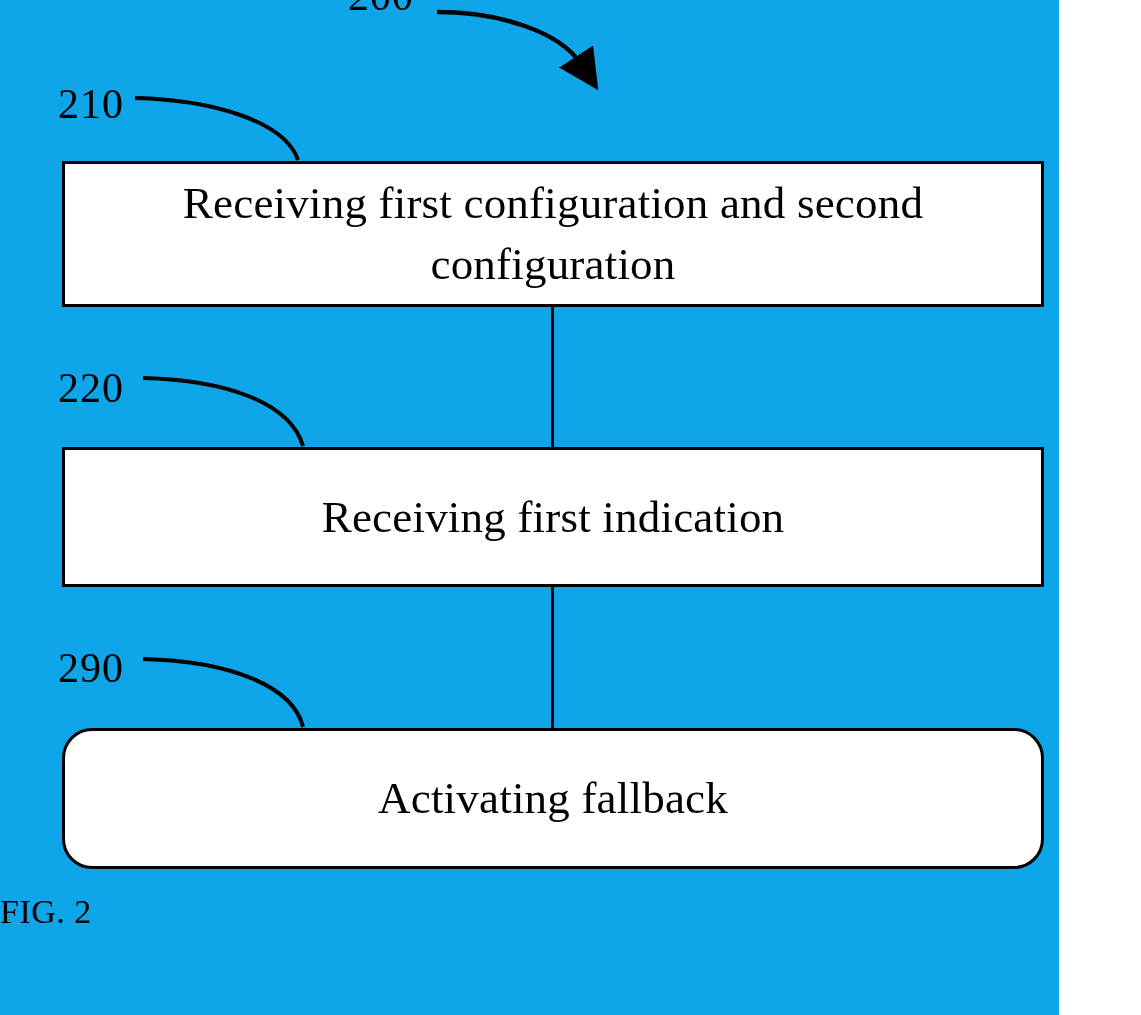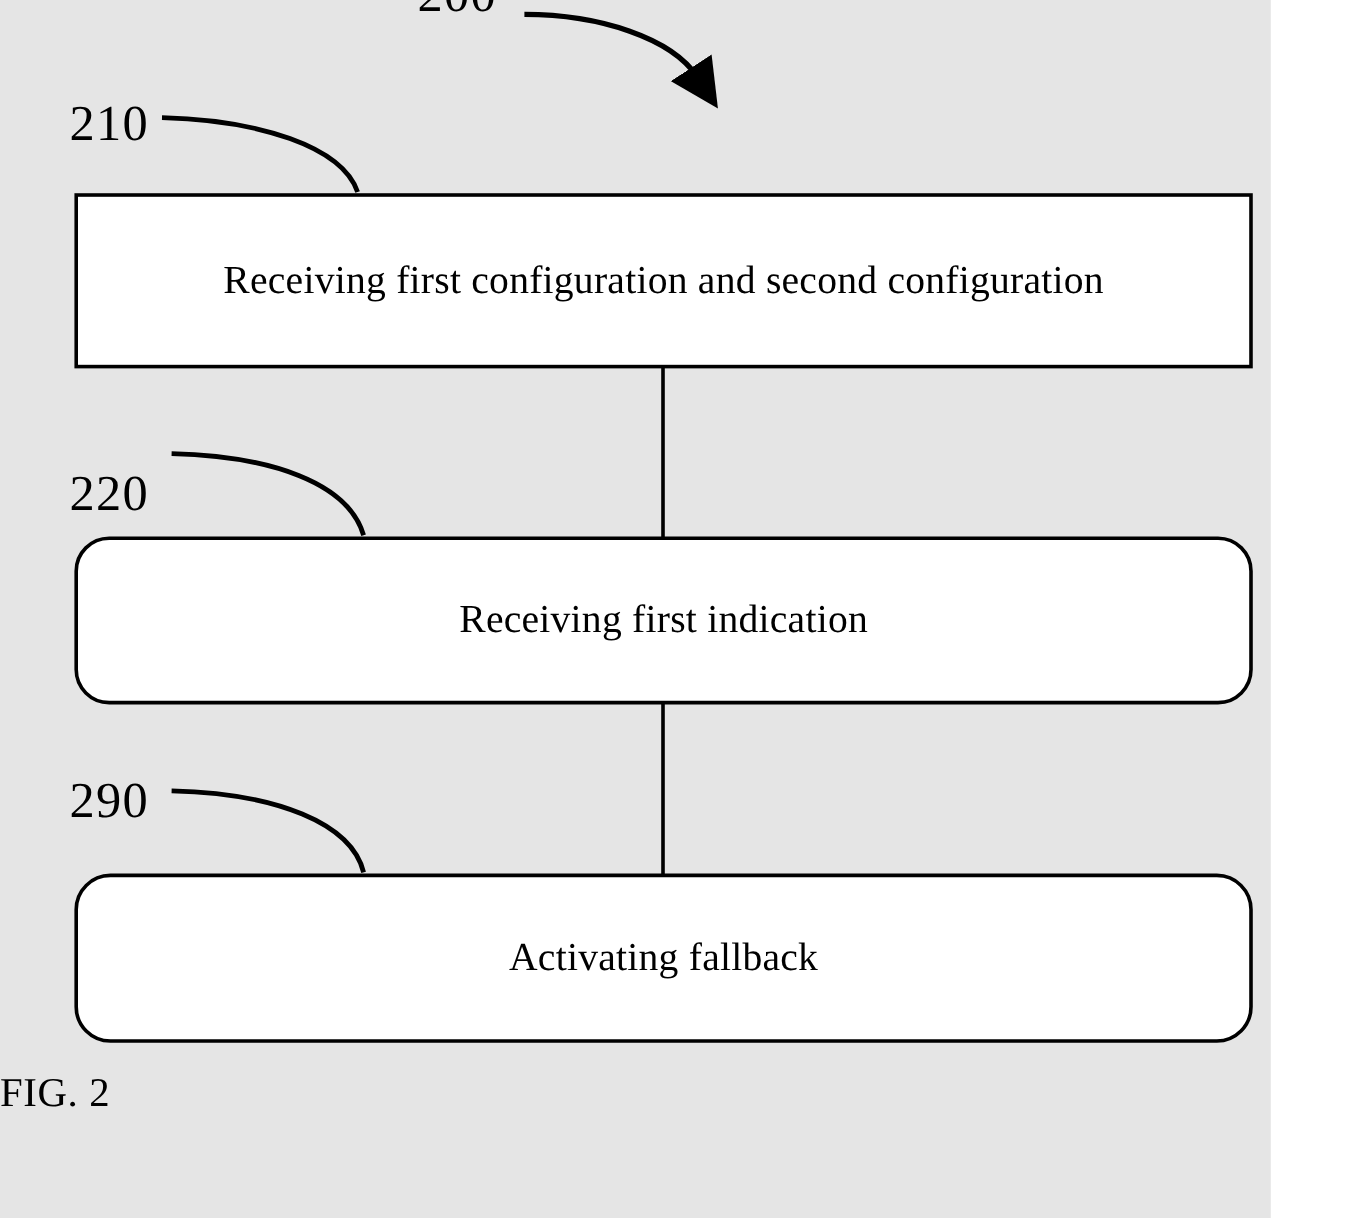--- a/index.html
+++ b/index.html
@@ -8,44 +8,44 @@
     background: #ffffff;
   }
   body {
     font-family: "Liberation Serif", "DejaVu Serif", serif;
     color: #000000;
   }
   #figure-canvas {
     position: relative;
     width: 1059px;
     height: 1015px;
-    background: #e5e5e5;
+    background: #0ea5e9;
     overflow: hidden;
   }
   
   .flow-box {
     position: absolute;
     box-sizing: border-box;
     border: 3px solid #000000;
     background: #ffffff;
     display: flex;
     align-items: center;
     justify-content: center;
     text-align: center;
     padding: 4px 70px;
   }
   .flow-box-label {
     font-family: "Liberation Serif", "DejaVu Serif", serif;
-    font-size: 33px;
+    font-size: 45px;
     line-height: 1.35;
     color: #000000;
     letter-spacing: 0.2px;
   }
   #box-210 { left: 62px;  top: 161px; width: 982px; height: 146px; }
-  #box-220 { left: 62px;  top: 447px; width: 982px; height: 140px; border-radius: 29px; }
+  #box-220 { left: 62px;  top: 447px; width: 982px; height: 140px; }
   #box-230 { left: 62px;  top: 728px; width: 982px; height: 141px; border-radius: 30px; }
 
   
   .connector {
     position: absolute;
     width: 3px;
     background: #000000;
   }
   #connector-210-220 { left: 551px; top: 305px; height: 144px; }
   #connector-220-230 { left: 551px; top: 585px; height: 145px; }
@@ -54,21 +54,21 @@
   .ref-num {
     position: absolute;
     font-family: "Liberation Serif", "DejaVu Serif", serif;
     font-size: 42px;
     color: #000000;
     letter-spacing: 1px;
     white-space: nowrap;
   }
   #ref-200 { left: 348px; top: -28px; }
   #ref-210 { left: 58px;  top: 80px; }
-  #ref-220 { left: 58px;  top: 364px; margin-top: 24px; }
+  #ref-220 { left: 58px;  top: 364px; }
   #ref-230 { left: 58px;  top: 644px; }
 
   
   #leader-lines {
     position: absolute;
     left: 0;
     top: 0;
     width: 1141px;
     height: 1015px;
     pointer-events: none;

